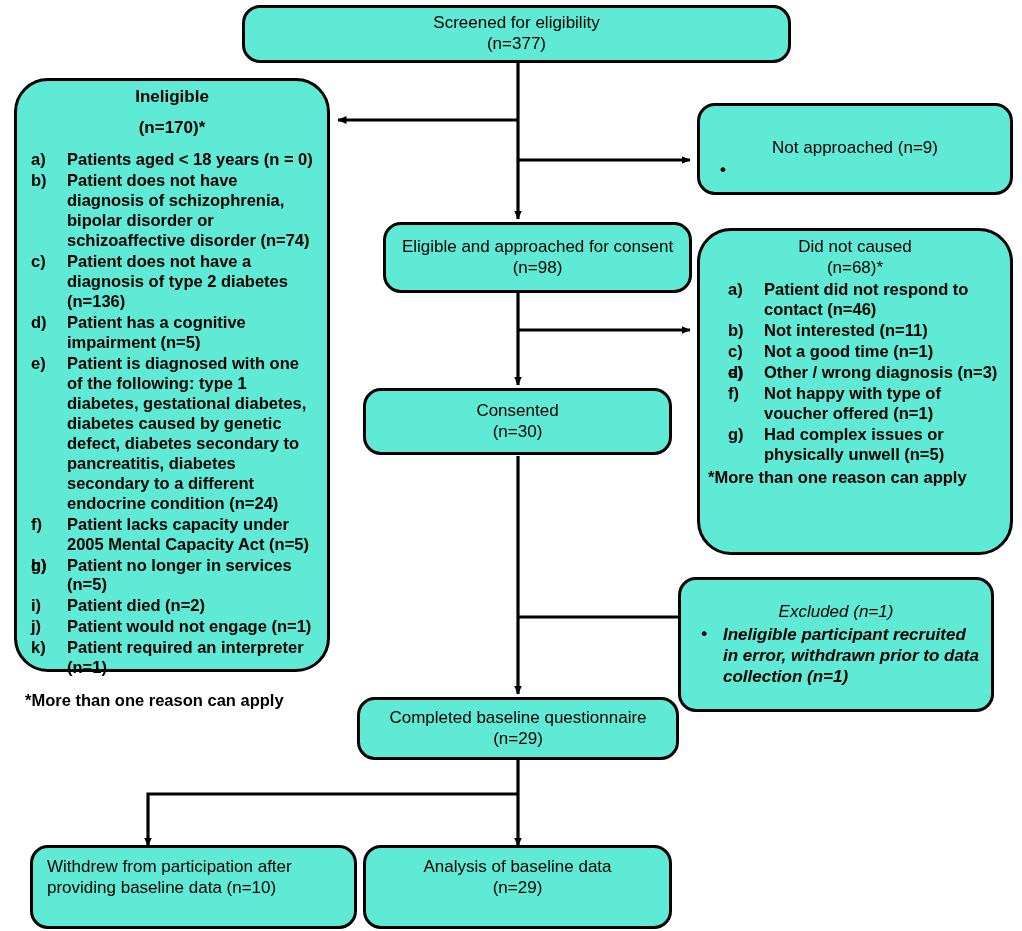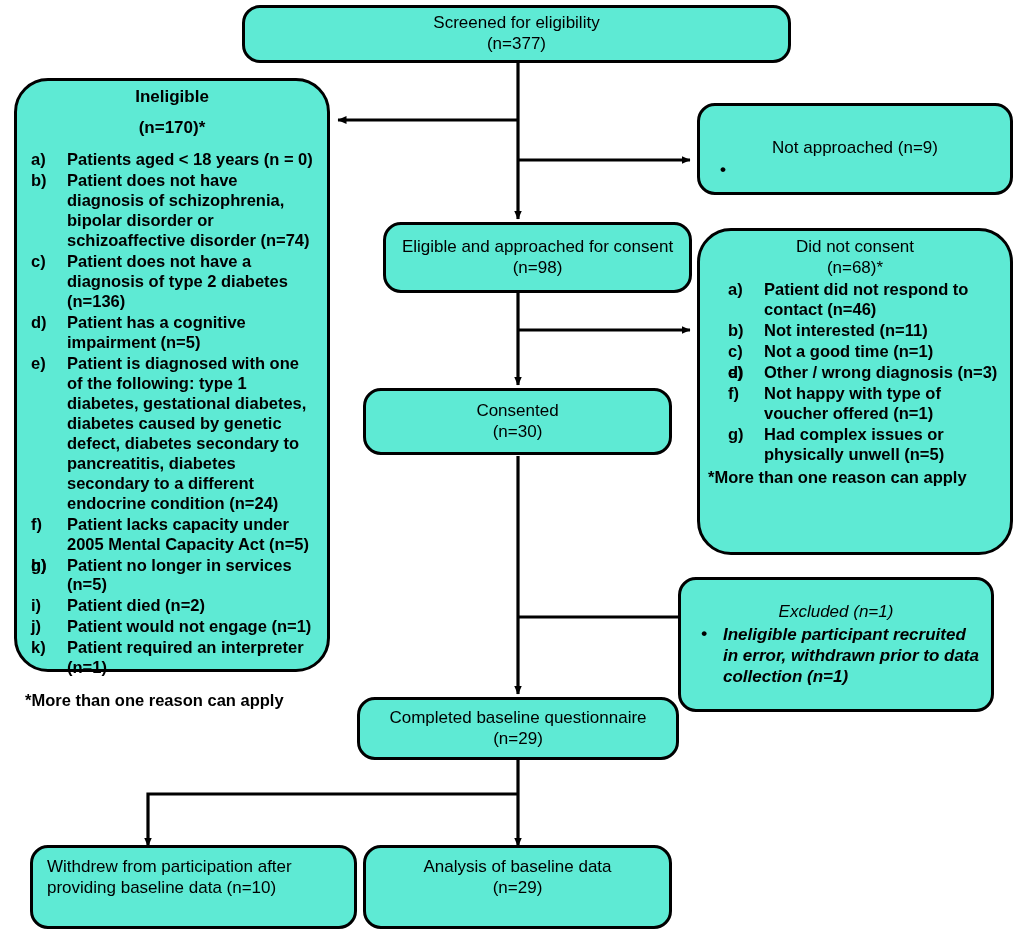--- a/index.html
+++ b/index.html
@@ -155,21 +155,21 @@
       <li><span class="dot">•</span></li>
     </ul>
   </div>
 
   <div class="box" style="left:363px; top:222px; width:309px; height:71px;margin-left:20px;">
     <div class="hdr">Eligible and approached for consent</div>
     <div class="hdr">(n=98)</div>
   </div>
 
   <div class="box listbox" style="left:697px; top:228px; width:316px; height:327px; padding:6px 2px 4px 2px; border-radius:34px;">
-    <div class="hdr">Did not consent</div>
+    <div class="hdr">Did not caused</div>
     <div class="hdr">(n=68)*</div>
     <ol class="alpha" style="padding-left:18px;">
       <li><span class="mk">a)</span><span>Patient did not respond to contact (n=46)</span></li>
       <li><span class="mk">b)</span><span>Not interested (n=11)</span></li>
       <li><span class="mk">c)</span><span>Not a good time (n=1)</span></li>
       <li><span class="mk">d)</span></li>
       <li><span class="mk">e)</span><span>Other / wrong diagnosis (n=3)</span></li>
       <li><span class="mk">f)</span><span>Not happy with type of voucher offered (n=1)</span></li>
       <li><span class="mk">g)</span><span>Had complex issues or physically unwell (n=5)</span></li>
     </ol>

